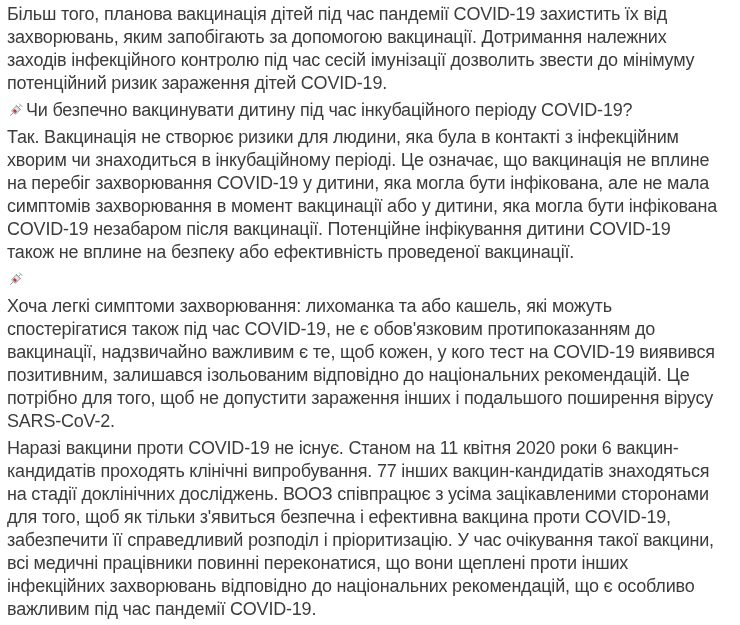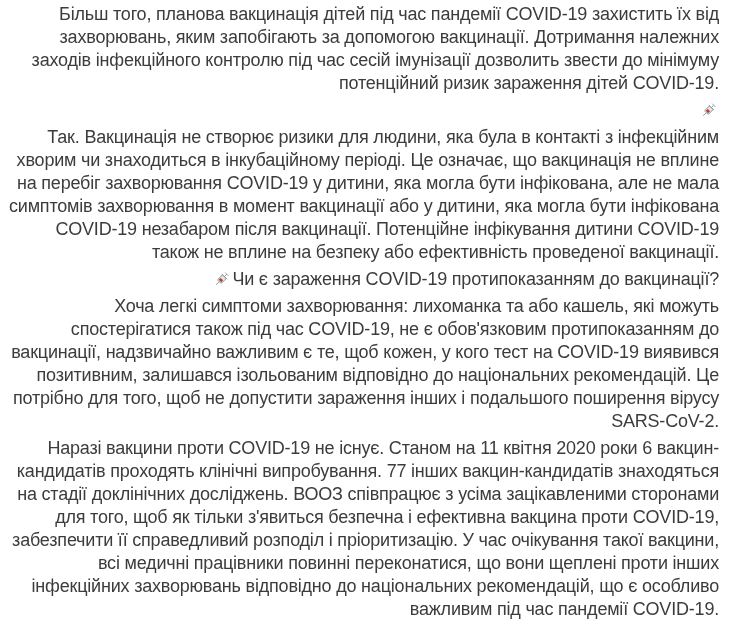--- a/index.html
+++ b/index.html
@@ -15,21 +15,20 @@
     color: #3c3c3c;
   }
   .article {
     padding: 3px 9px 0 7px;
     font-size: 18px;
     line-height: 23px;
     letter-spacing: -0.2px;
   }
   .article p {
     margin: 0 12px 4px 0;
-    text-align: right;
   }
   .question {
     white-space: normal;
   }
   .syringe {
     display: inline-block;
     width: 18px;
     height: 18px;
     vertical-align: -3px;
     margin-right: 1px;
@@ -50,38 +49,38 @@
       <svg width="18" height="18" viewBox="0 0 24 24" aria-hidden="true">
         <g transform="rotate(-45 12 12)" fill="none" stroke-width="1.2" stroke="#8f969d">
           <line x1="1" y1="12" x2="7" y2="12"></line>
           <rect x="7" y="8.5" width="9.5" height="7" rx="1" fill="#e3e6e9"></rect>
           <rect x="8.2" y="9.8" width="3.6" height="4.4" stroke="none" fill="#c0392b"></rect>
           <line x1="16.5" y1="7" x2="16.5" y2="17"></line>
           <line x1="16.5" y1="12" x2="20.5" y2="12"></line>
           <line x1="21" y1="9" x2="21" y2="15"></line>
         </g>
       </svg>
-    </span>
+    </span><span>Чи безпечно вакцинувати дитину під час інкубаційного періоду COVID-19?</span>
   </p>
 
   <p>Так. Вакцинація не створює ризики для людини, яка була в контакті з інфекційним хворим чи знаходиться в інкубаційному періоді. Це означає, що вакцинація не вплине на перебіг захворювання COVID-19 у дитини, яка могла бути інфікована, але не мала симптомів захворювання в момент вакцинації або у дитини, яка могла бути інфікована COVID-19 незабаром після вакцинації. Потенційне інфікування дитини COVID-19 також не вплине на безпеку або ефективність проведеної вакцинації.</p>
 
   <p class="question">
     <span class="syringe">
       <svg width="18" height="18" viewBox="0 0 24 24" aria-hidden="true">
         <g transform="rotate(-45 12 12)" fill="none" stroke-width="1.2" stroke="#8f969d">
           <line x1="1" y1="12" x2="7" y2="12"></line>
           <rect x="7" y="8.5" width="9.5" height="7" rx="1" fill="#e3e6e9"></rect>
           <rect x="8.2" y="9.8" width="3.6" height="4.4" stroke="none" fill="#c0392b"></rect>
           <line x1="16.5" y1="7" x2="16.5" y2="17"></line>
           <line x1="16.5" y1="12" x2="20.5" y2="12"></line>
           <line x1="21" y1="9" x2="21" y2="15"></line>
         </g>
       </svg>
-    </span><span>Чи є зараження COVID-19 протипоказанням до вакцинації?</span>
+    </span>
   </p>
 
   <p>Хоча легкі симптоми захворювання: лихоманка та або кашель, які можуть спостерігатися також під час COVID-19, не є обов'язковим протипоказанням до вакцинації, надзвичайно важливим є те, щоб кожен, у кого тест на COVID-19 виявився позитивним, залишався ізольованим відповідно до національних рекомендацій. Це потрібно для того, щоб не допустити зараження інших і подальшого поширення вірусу SARS-CoV-2.</p>
 
 
   <p>Наразі вакцини проти COVID-19 не існує. Станом на 11 квітня 2020 роки 6 вакцин-кандидатів проходять клінічні випробування. 77 інших вакцин-кандидатів знаходяться на стадії доклінічних досліджень. ВООЗ співпрацює з усіма зацікавленими сторонами для того, щоб як тільки з'явиться безпечна і ефективна вакцина проти COVID-19, забезпечити її справедливий розподіл і пріоритизацію. У час очікування такої вакцини, всі медичні працівники повинні переконатися, що вони щеплені проти інших інфекційних захворювань відповідно до національних рекомендацій, що є особливо важливим під час пандемії COVID-19.</p>
 
 </div>
 
 </body></html>

